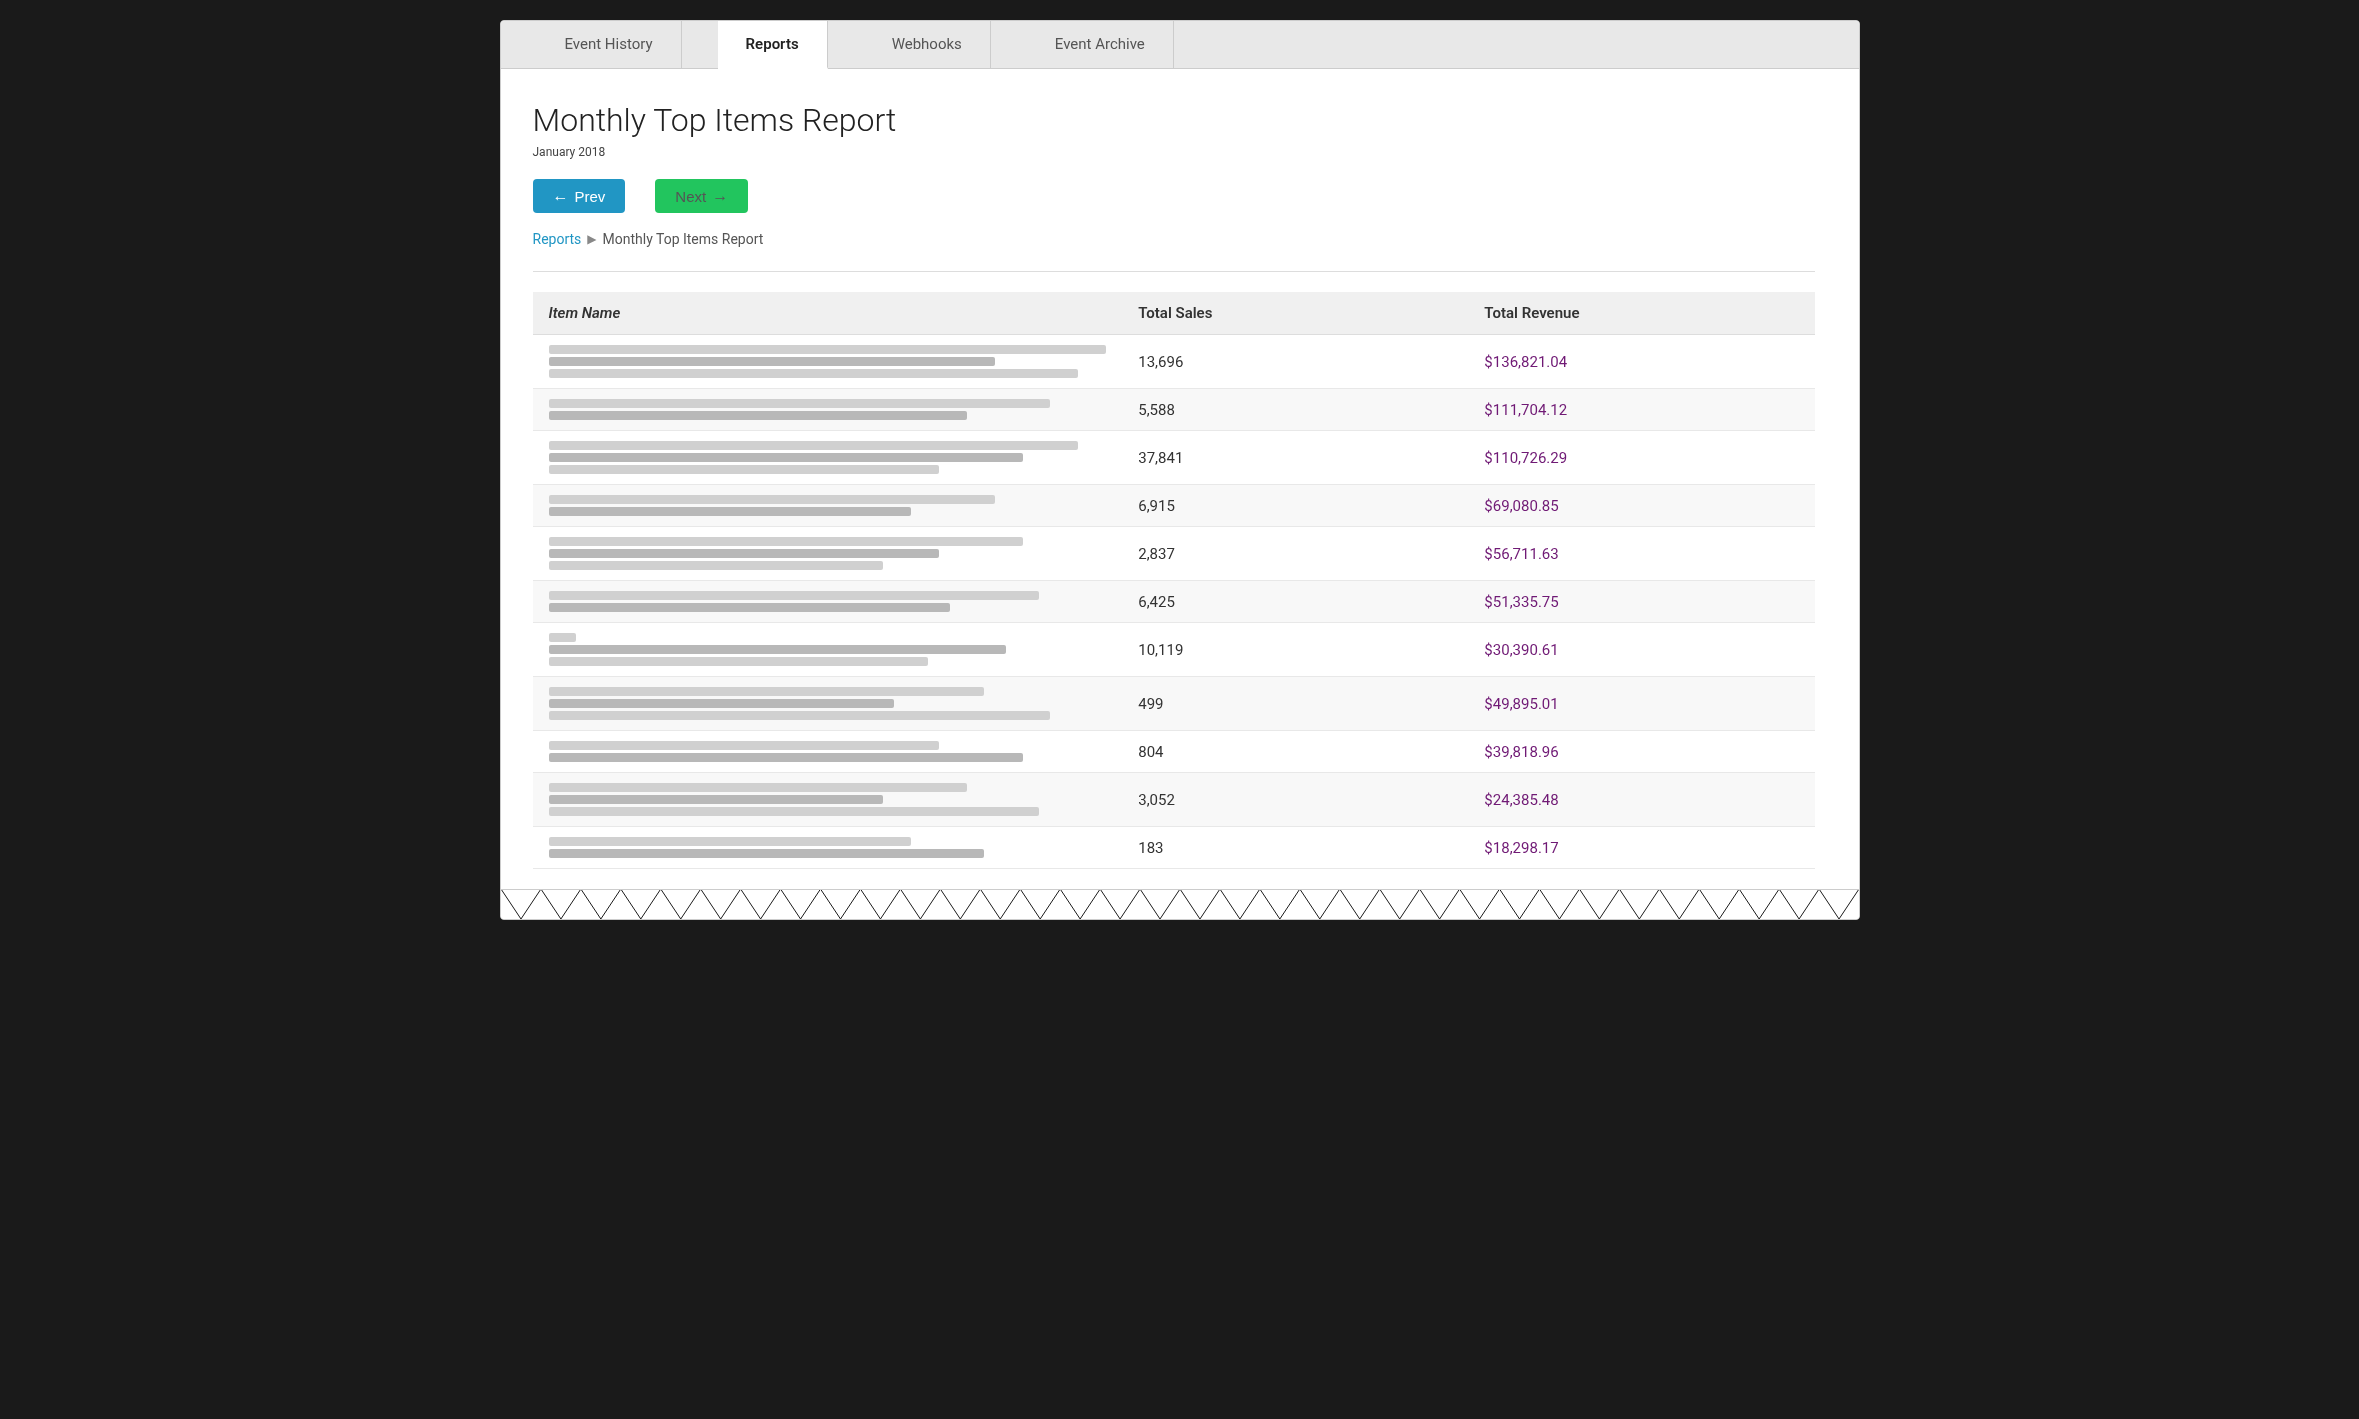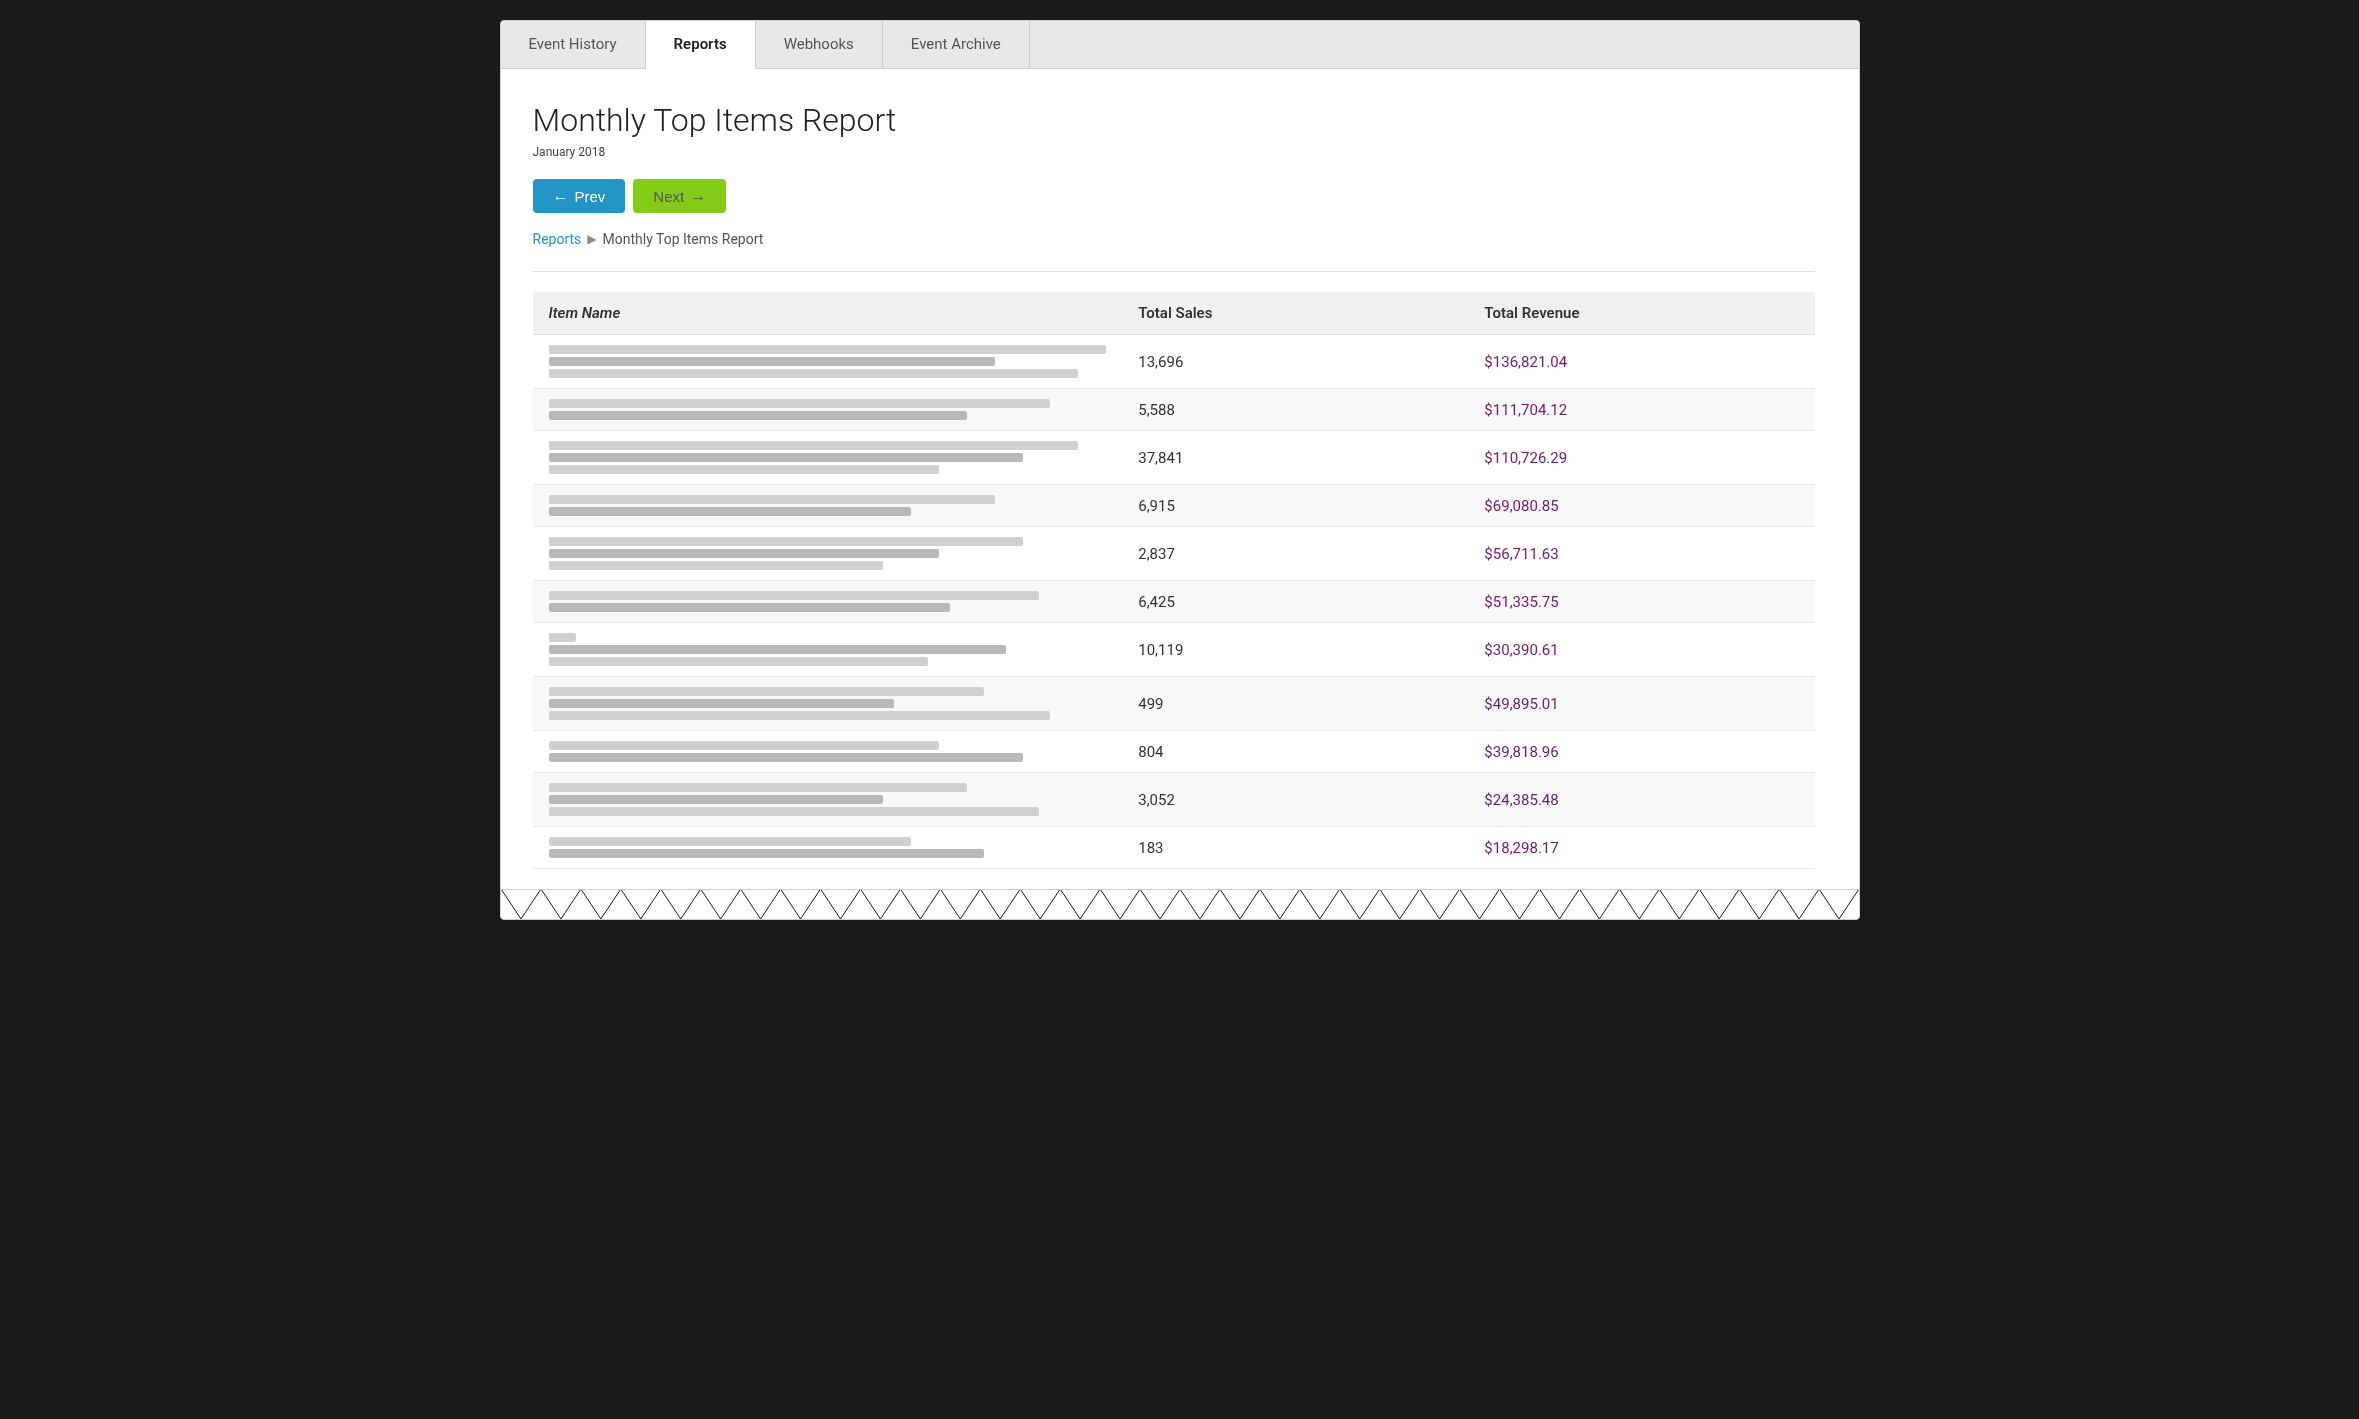--- a/index.html
+++ b/index.html
@@ -25,20 +25,21 @@
       align-items: stretch;
     }
     .tab {
       padding: 14px 28px;
       cursor: pointer;
       font-size: 15px;
       color: #555;
       border-right: 1px solid #ccc;
       background: #e8e8e8;
       white-space: nowrap;
+      margin-left: 36px;
     }
     .tab:first-child { border-left: none; }
     .tab.active {
       background: #fff;
       color: #222;
       font-weight: 600;
       border-bottom: 2px solid #fff;
       margin-bottom: -1px;
     }
     
@@ -72,22 +73,23 @@
       border: none;
       cursor: pointer;
       font-size: 15px;
       font-weight: 500;
     }
     .btn-prev {
       background: #2196c4;
       color: #fff;
     }
     .btn-next {
-      background: #84cc16;
+      background: #22c55e;
       color: #555;
+      margin-left: 22px;
     }
     .arrow { font-size: 16px; }
     
     .breadcrumb {
       display: flex;
       align-items: center;
       gap: 6px;
       font-size: 14px;
       margin-bottom: 24px;
     }

